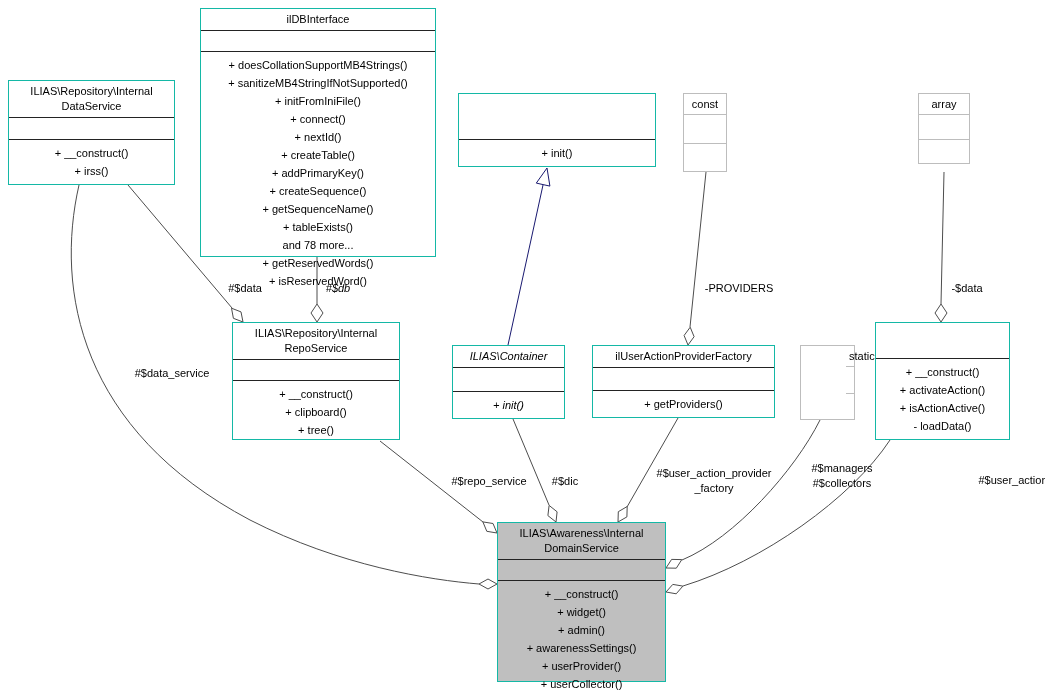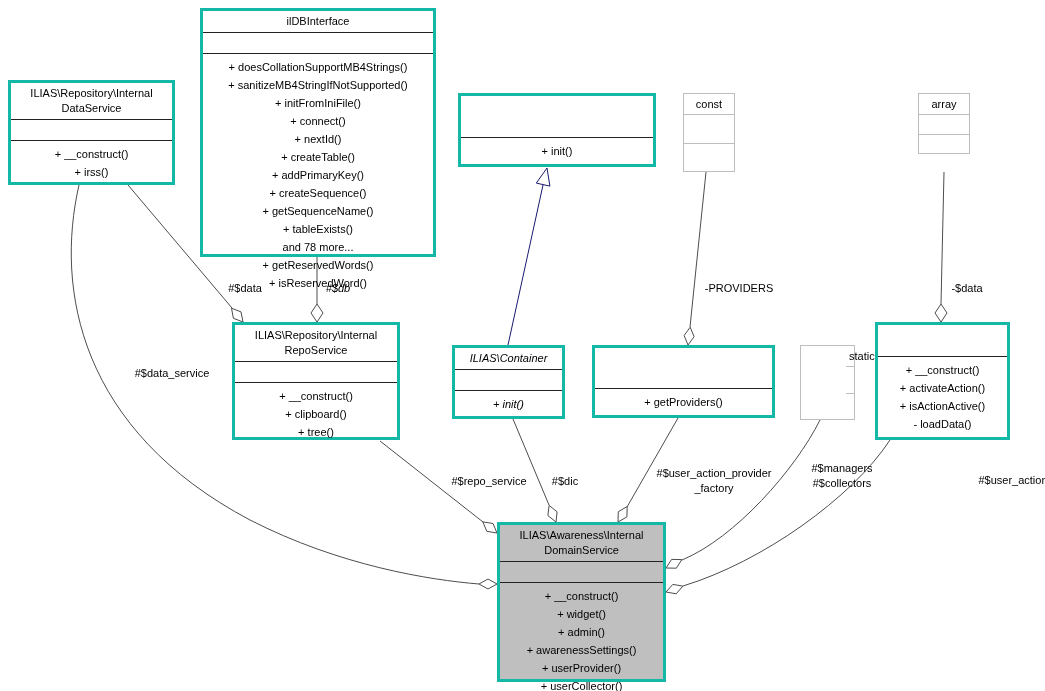--- a/index.html
+++ b/index.html
@@ -8,21 +8,21 @@
     font-family:"Liberation Sans",sans-serif;font-size:11px;color:#000;
     overflow:hidden;
   }
   svg.edges{position:absolute;left:0;top:0;}
   .rel{stroke:#4d4d4d;stroke-width:1;fill:none;}
   .dia{fill:#ffffff;stroke:#4d4d4d;stroke-width:1;}
   .inh{stroke:#191970;stroke-width:1;fill:none;}
   .inh-head{fill:#ffffff;stroke:#191970;stroke-width:1;}
   .uml-box{
     position:absolute;display:flex;flex-direction:column;
-    background:#ffffff;border:3px solid #14b8a6;box-sizing:border-box;
+    background:#ffffff;border:1px solid #14b8a6;box-sizing:border-box;
   }
   .uml-box.main{background:#bfbfbf;}
   .uml-title{
     text-align:center;padding:3px 5px;border-bottom:1px solid #232323;
     white-space:pre-line;line-height:15px;
   }
   .uml-attrs{flex:1 1 auto;border-bottom:1px solid #232323;min-height:20px;}
   .uml-methods{padding:4px 6px;white-space:pre-line;line-height:18px;text-align:center;}
   .type-box{
     position:absolute;display:flex;flex-direction:column;
@@ -101,27 +101,27 @@
 and 78 more...
 + getReservedWords()
 + isReservedWord()</div>
   </div>
 
   <div class="uml-box" style="left:458px;top:93px;width:198px;height:74px;">
     <div class="uml-attrs"></div>
     <div class="uml-methods">+ init()</div>
   </div>
 
-  <div class="type-box" style="left:683px;top:93px;width:52px;height:79px;">
+  <div class="type-box" style="left:683px;top:93px;width:44px;height:79px;">
     <div class="type-title">const</div>
     <div class="type-cell"></div>
     <div class="type-cell last"></div>
   </div>
 
-  <div class="type-box" style="left:918px;top:93px;width:52px;height:61px;">
+  <div class="type-box" style="left:918px;top:93px;width:52px;height:71px;">
     <div class="type-title">array</div>
     <div class="type-cell"></div>
     <div class="type-cell last"></div>
   </div>
 
   <div class="uml-box" style="left:232px;top:322px;width:168px;height:118px;">
     <div class="uml-title">ILIAS\Repository\Internal
 RepoService</div>
     <div class="uml-attrs"></div>
     <div class="uml-methods">+ __construct()
@@ -129,20 +129,21 @@
 + tree()</div>
   </div>
 
   <div class="uml-box" style="left:452px;top:345px;width:113px;height:74px;font-style:italic;">
     <div class="uml-title">ILIAS\Container</div>
     <div class="uml-attrs"></div>
     <div class="uml-methods">+ init()</div>
   </div>
 
   <div class="uml-box" style="left:592px;top:345px;width:183px;height:73px;">
+    <div class="uml-title">ilUserActionProviderFactory</div>
     <div class="uml-attrs"></div>
     <div class="uml-methods">+ getProviders()</div>
   </div>
 
   <div class="type-box" style="left:800px;top:345px;width:55px;height:75px;padding-left:45px;">
     <div class="type-title">static</div>
     <div class="type-cell"></div>
     <div class="type-cell last"></div>
   </div>
 

